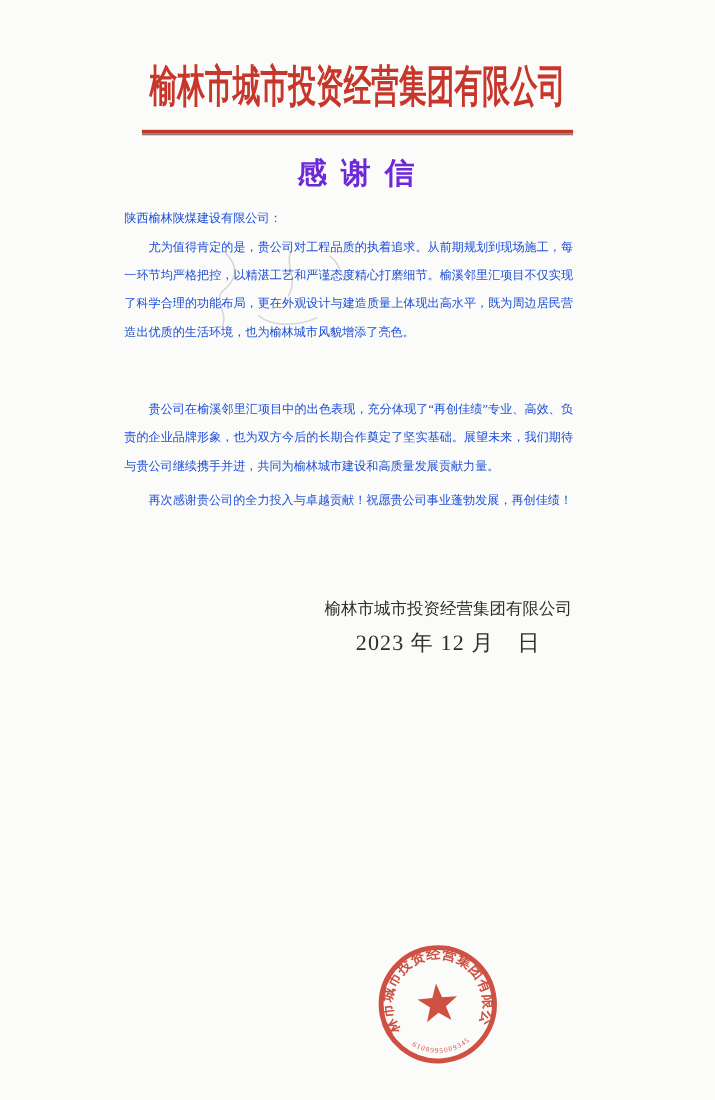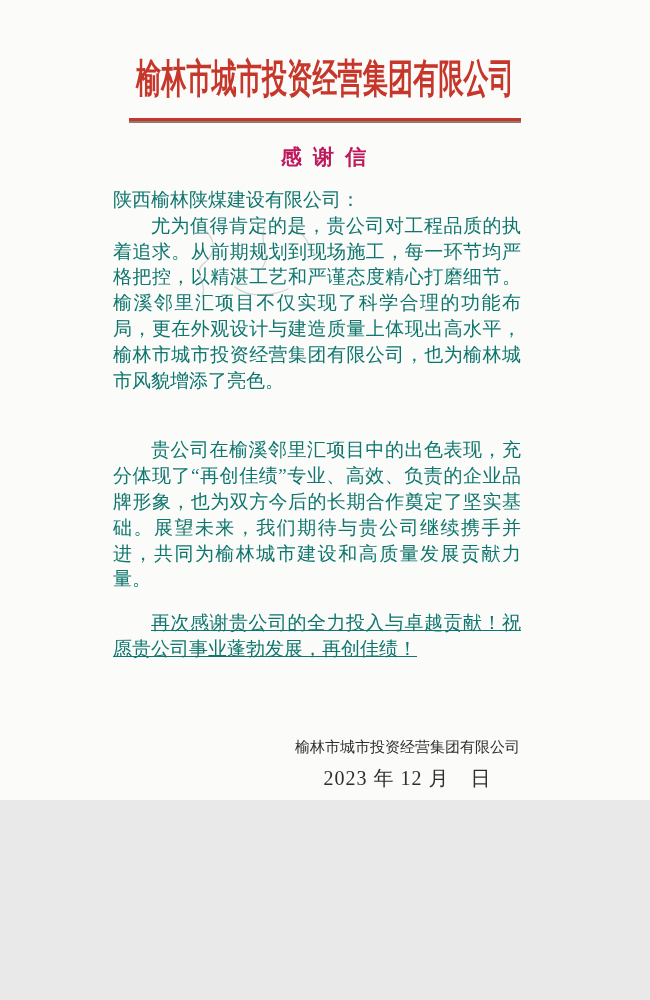--- a/index.html
+++ b/index.html
@@ -2,21 +2,21 @@
 <html><head>
 <meta charset="utf-8">
 <style>
   * { margin: 0; padding: 0; box-sizing: border-box; }
   html, body { background: #e9e9e9; }
   body { font-family: "Liberation Serif", "DejaVu Serif", serif; }
 
   .page {
     position: relative;
     width: 650px;
-    height: 800px;
+    height: 1000px;
     margin: 0 auto;
     background: #fbfbf9;
     overflow: hidden;
     color: #2e2d2b;
   }
 
   
   .letterhead-wrap {
     margin-top: 57px;
     text-align: center;
@@ -38,40 +38,40 @@
     width: 392px;
     height: 4px;
     margin: 17px auto 0 auto;
     border-top: 3px solid #c4382a;
     border-bottom: 2px solid #8f7a74;
   }
 
   .letter-title {
     margin-top: 21px;
     text-align: center;
-    font-size: 21px;
+    font-size: 27px;
     line-height: 26px;
     font-weight: 700;
-    color: #be185d;
+    color: #6d28d9;
     letter-spacing: 3px;
   }
 
   
   .body-col {
     margin: 17px 0 0 113px;
     width: 408px;
-    font-size: 19px;
+    font-size: 11px;
     line-height: 25.8px;
     text-align: justify;
     word-break: break-all;
-    color: #0f766e;
+    color: #1d4ed8;
   }
   .body-col p.para { text-indent: 2em; }
   .body-col p.gap-before { margin-top: 44px; }
-  .body-col p.small-gap { margin-top: 18px; text-decoration: underline; }
+  .body-col p.small-gap { margin-top: 6px; }
 
   
   .signature {
     margin: 74px 130px 0 auto;
     width: max-content;
     text-align: center;
     font-size: 15px;
     line-height: 22px;
     color: #2e2d2b;
   }
@@ -115,21 +115,21 @@
   <div class="letterhead-wrap">
     <span class="letterhead">榆林市城市投资经营集团有限公司</span>
   </div>
 
   <div class="double-rule"></div>
 
   <div class="letter-title">感 谢 信</div>
 
   <div class="body-col">
     <p class="salutation">陕西榆林陕煤建设有限公司：</p>
-    <p class="para">尤为值得肯定的是，贵公司对工程品质的执着追求。从前期规划到现场施工，每一环节均严格把控，以精湛工艺和严谨态度精心打磨细节。榆溪邻里汇项目不仅实现了科学合理的功能布局，更在外观设计与建造质量上体现出高水平，榆林市城市投资经营集团有限公司，也为榆林城市风貌增添了亮色。</p>
+    <p class="para">尤为值得肯定的是，贵公司对工程品质的执着追求。从前期规划到现场施工，每一环节均严格把控，以精湛工艺和严谨态度精心打磨细节。榆溪邻里汇项目不仅实现了科学合理的功能布局，更在外观设计与建造质量上体现出高水平，既为周边居民营造出优质的生活环境，也为榆林城市风貌增添了亮色。</p>
     <p class="para gap-before">贵公司在榆溪邻里汇项目中的出色表现，充分体现了“再创佳绩”专业、高效、负责的企业品牌形象，也为双方今后的长期合作奠定了坚实基础。展望未来，我们期待与贵公司继续携手并进，共同为榆林城市建设和高质量发展贡献力量。</p>
     <p class="para small-gap">再次感谢贵公司的全力投入与卓越贡献！祝愿贵公司事业蓬勃发展，再创佳绩！</p>
   </div>
 
   <div class="signature">
     <div class="sig-company">榆林市城市投资经营集团有限公司</div>
     <div class="sig-date">2023 年 12 月　日</div>
   </div>
 
   <svg class="seal" viewBox="-60 -60 120 120" xmlns="http://www.w3.org/2000/svg">

